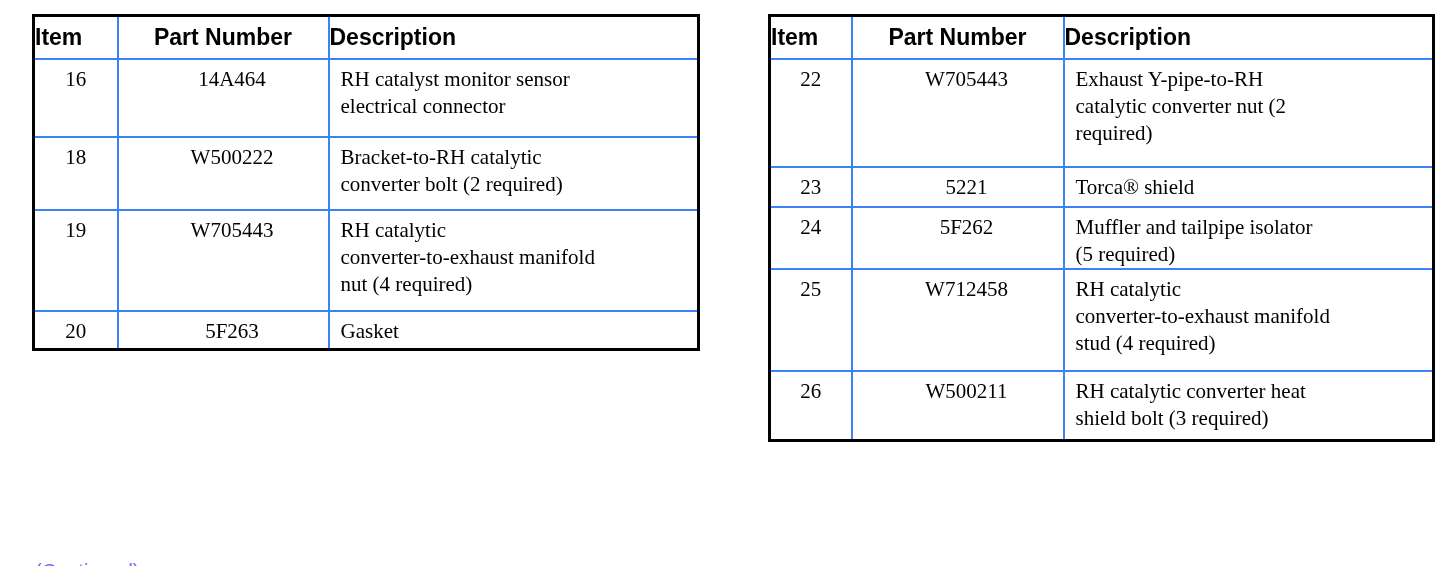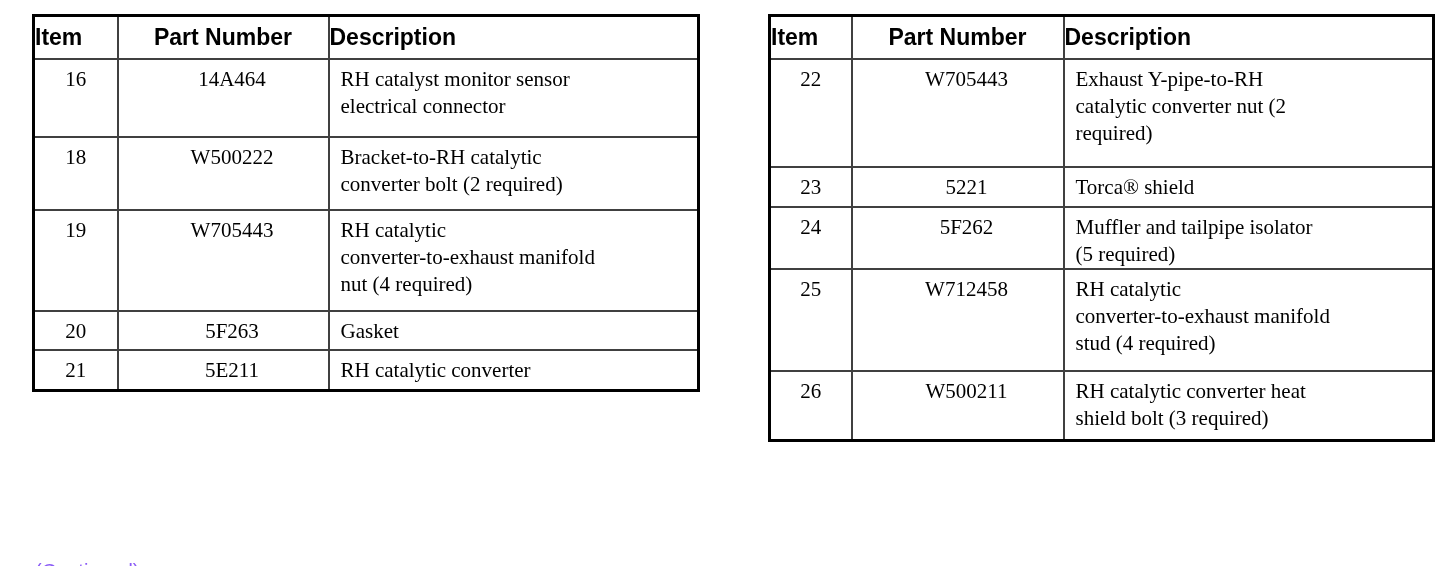--- a/index.html
+++ b/index.html
@@ -17,21 +17,21 @@
   table.parts {
     position: absolute;
     border-collapse: collapse;
     table-layout: fixed;
     border: 3px solid #000000;
     background: #ffffff;
   }
   #table-left  { left: 32px;  top: 14px; width: 665px; }
   #table-right { left: 768px; top: 14px; width: 664px; }
   table.parts th, table.parts td {
-    border: 2px solid #404040;
+    border: 2px solid #3b82f6;
     margin: 0;
     overflow: hidden;
   }
   table.parts th {
     font-family: "Liberation Sans", sans-serif;
     font-weight: bold;
     font-size: 23px;
     vertical-align: middle;
     padding: 0;
   }
@@ -90,25 +90,20 @@
     <td class="c-part">W705443</td>
     <td class="c-desc">RH catalytic
 converter-to-exhaust manifold
 nut (4 required)</td>
   </tr>
   <tr style="height:39px">
     <td class="c-item">20</td>
     <td class="c-part">5F263</td>
     <td class="c-desc">Gasket</td>
   </tr>
-  <tr style="height:41px">
-    <td class="c-item">21</td>
-    <td class="c-part">5E211</td>
-    <td class="c-desc">RH catalytic converter</td>
-  </tr>
 </tbody>
   </table>
 
 <table class="parts" id="table-right">
   <colgroup>
     <col style="width:82px">
     <col style="width:212px">
     <col style="width:370px">
   </colgroup>
   <tbody>

